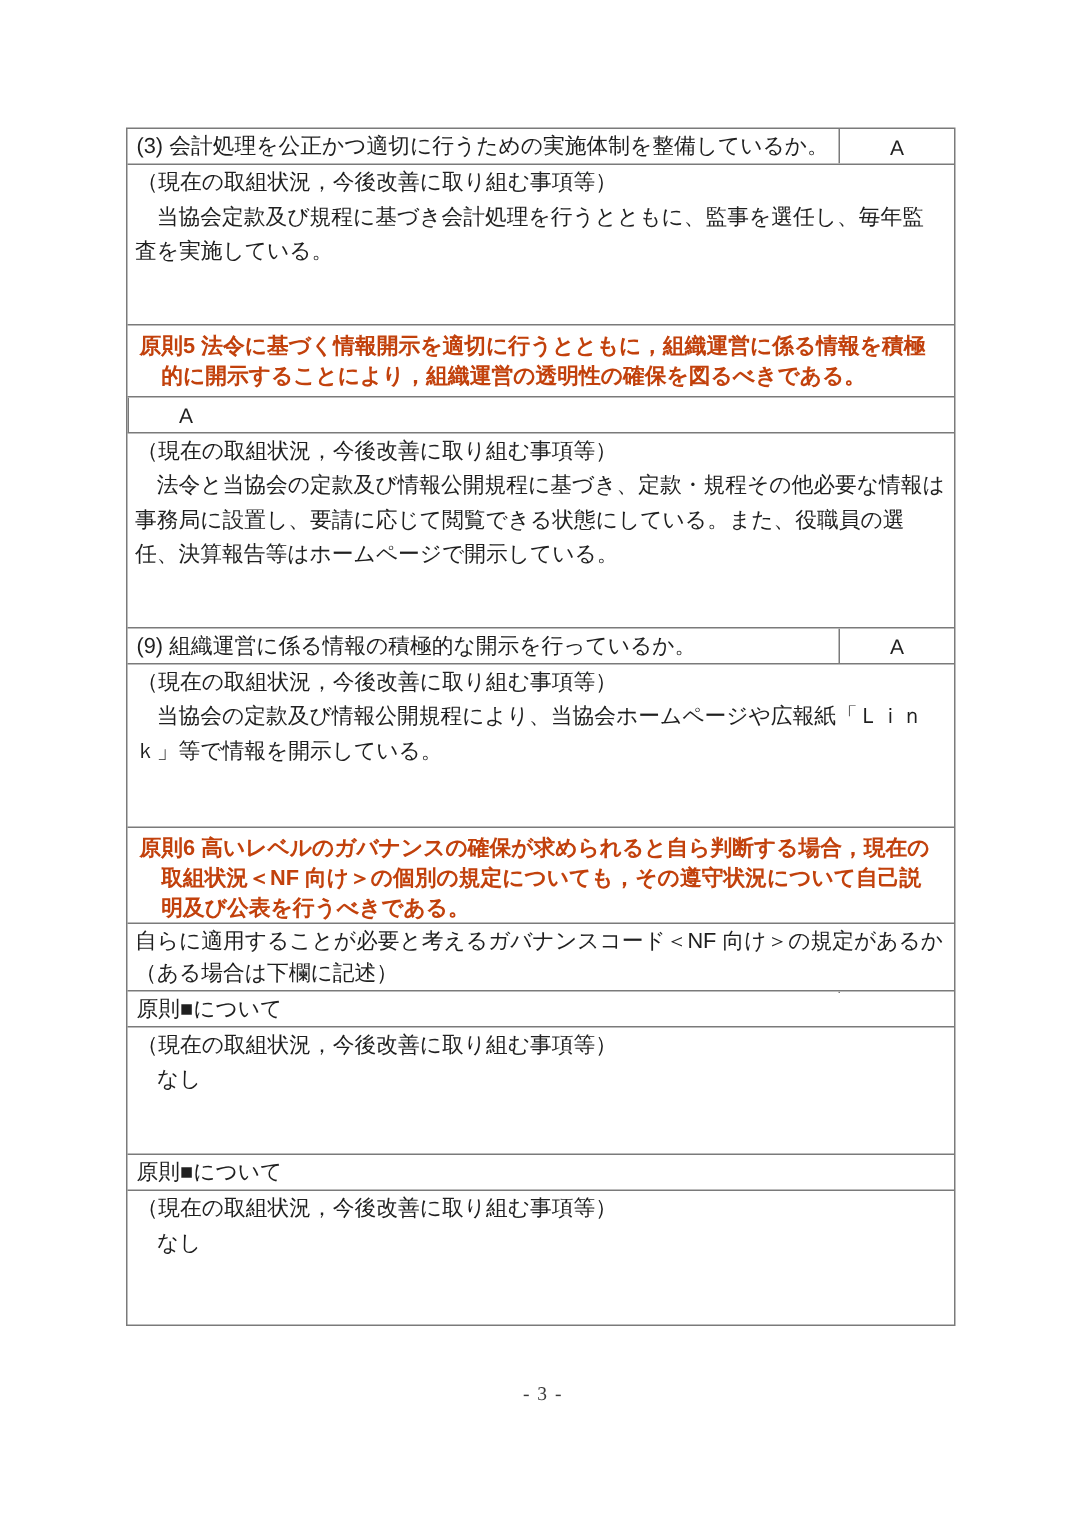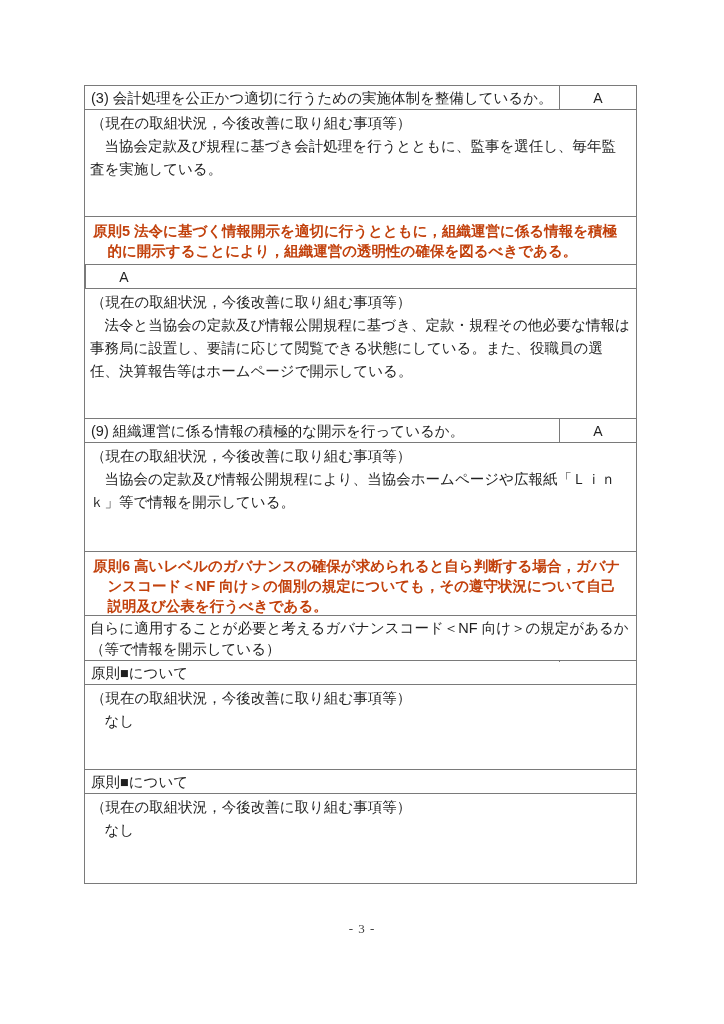--- a/index.html
+++ b/index.html
@@ -50,21 +50,21 @@
   }
   
   .q-full {
     padding: 1px 6px 0 6px;
     line-height: 22px;
     white-space: nowrap;
     overflow: hidden;
   }
 
   
-  .ans { padding: 2px 6px 0 5px; }
+  .ans { padding: 2px 6px 0 5px; font-family: Liberation Mono, monospace; }
   .ans .status { margin: 0 0 0 1px; }
   .ans .para { margin: 0; text-indent: 1em; }
 
   
   .phead {
     font-weight: 700;
     color: #c2410c;
     line-height: 20px;
     padding: 4px 10px 0 8px;
     padding-left: calc(8px + 1em);
@@ -133,24 +133,24 @@
     <div class="row q-row h-q">
       <div class="q-main">(9) 組織運営に係る情報の積極的な開示を行っているか。</div>
       <div class="q-rating">A</div>
     </div>
 
     <div class="row ans h-ans3">
       <p class="status">（現在の取組状況，今後改善に取り組む事項等）</p>
       <p class="para">当協会の定款及び情報公開規程により、当協会ホームページや広報紙「Ｌｉｎｋ」等で情報を開示している。</p>
     </div>
 
-    <div class="row phead h-p6">原則6 高いレベルのガバナンスの確保が求められると自ら判断する場合，ガバナンスコード＜NF 向け＞の個別の規定についても，その遵守状況について自己説明及び公表を行うべきである。</div>
+    <div class="row phead h-p6">原則6 高いレベルのガバナンスの確保が求められると自ら判断する場合，現在の取組状況＜NF 向け＞の個別の規定についても，その遵守状況について自己説明及び公表を行うべきである。</div>
 
     <div class="row applicability h-app">自らに適用することが必要と考えるガバナンスコード＜NF 向け＞の規定があるか
-（等で情報を開示している）</div>
+（ある場合は下欄に記述）</div>
 
     <div class="row q-row h-gphead">
       <div class="q-main">原則■について</div>
       <div class="q-rating"></div>
     </div>
 
     <div class="row ans h-gp1ans">
       <p class="status">（現在の取組状況，今後改善に取り組む事項等）</p>
       <p class="para">なし</p>
     </div>

